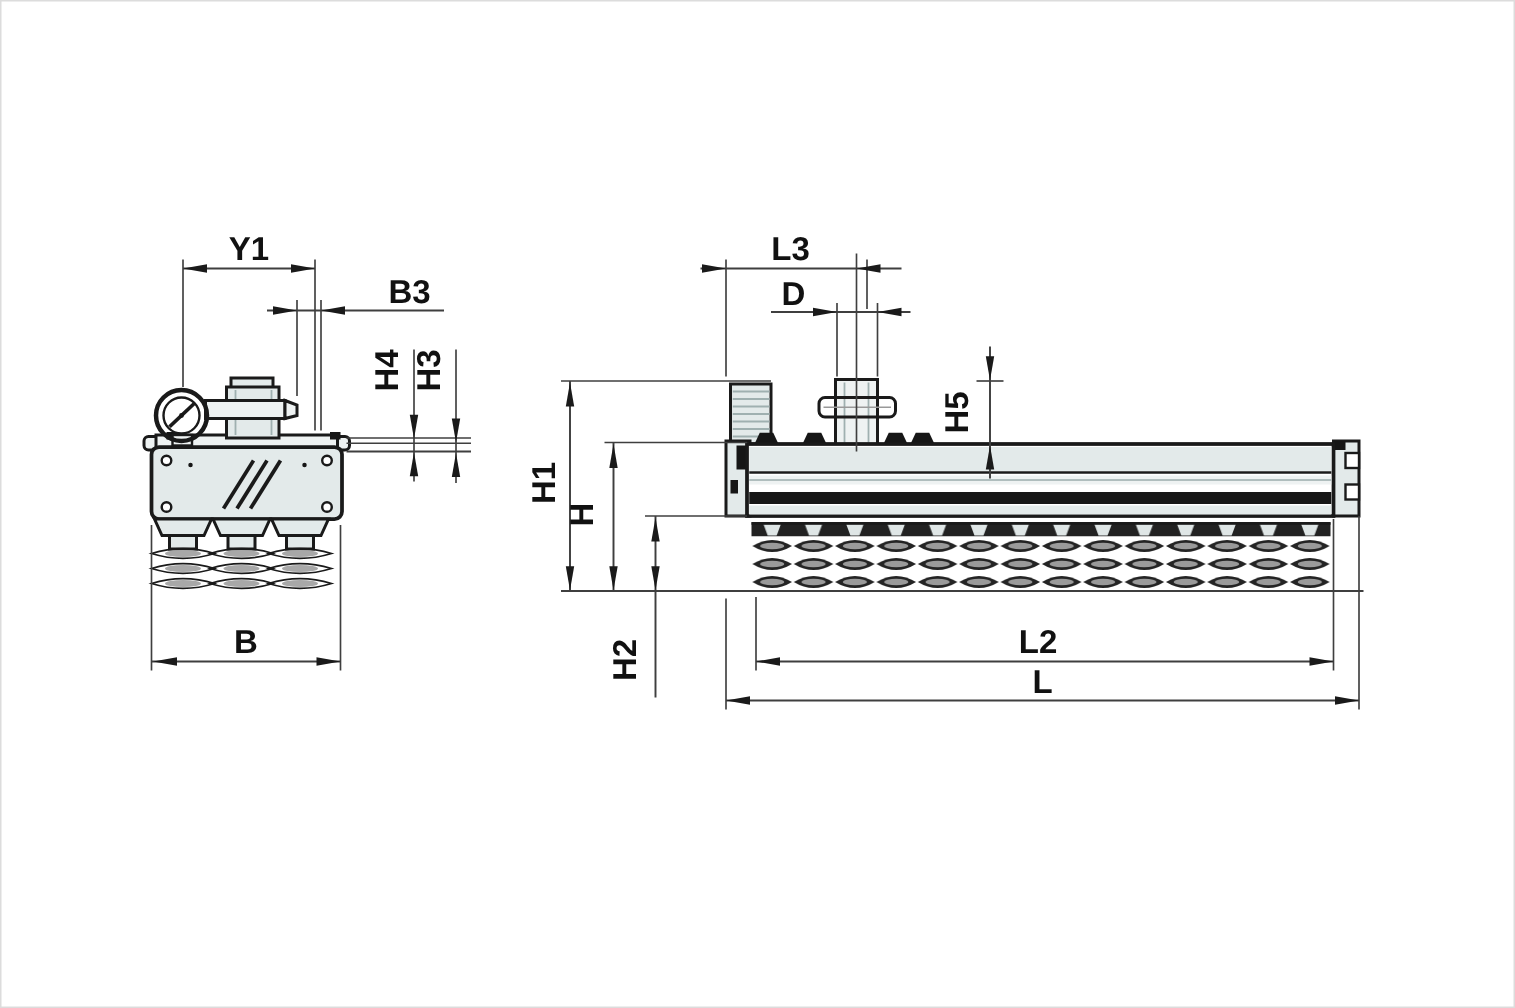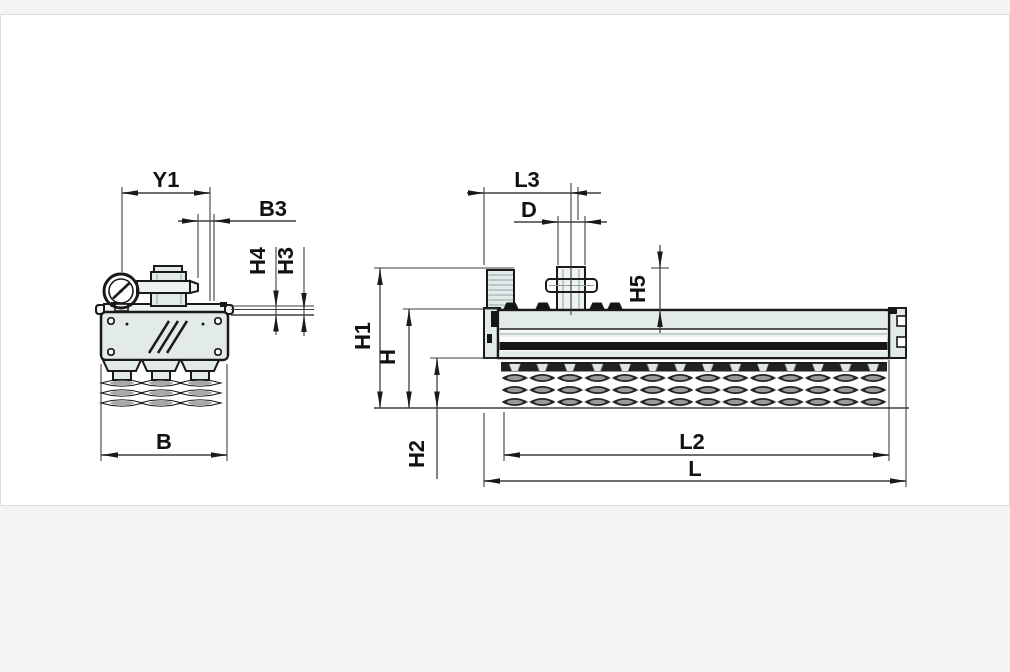--- a/index.html
+++ b/index.html
@@ -1,17 +1,17 @@
 <!DOCTYPE html>
 <html style="--c-outline: #1a1a1a; --c-dim: #3f3f3f; --c-text: #111111; --c-light: #e3eaea; --c-mid: #eef2f2; --c-dark: #161616; --c-shade: #9fb0b0; --c-canvas: #ffffff;"><head>
 <meta charset="utf-8">
 <style>
   html,body { margin:0; padding:0; background:#f4f4f4; }
   .canvas {
-    position:relative; width:1010px; height:492px; margin:14px auto;
+    position:relative; width:1010px; height:672px; margin:0 auto;
     background:#fff; border:1px solid #dcdcdc; box-sizing:border-box;
     font-family:"Liberation Sans", sans-serif;
   }
   svg { display:block; }
   .ol   { stroke:var(--c-outline,#1a1a1a); fill:none; }
   .w1   { stroke-width:1.2; }
   .w15  { stroke-width:1.6; }
   .w2   { stroke-width:2; }
   .w25  { stroke-width:2.5; }
   .dim  { stroke:var(--c-dim,#3f3f3f); stroke-width:1.3; fill:none; }

